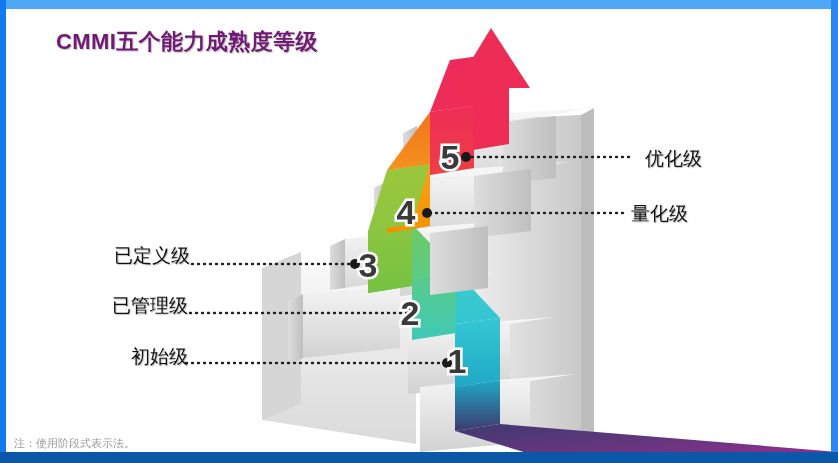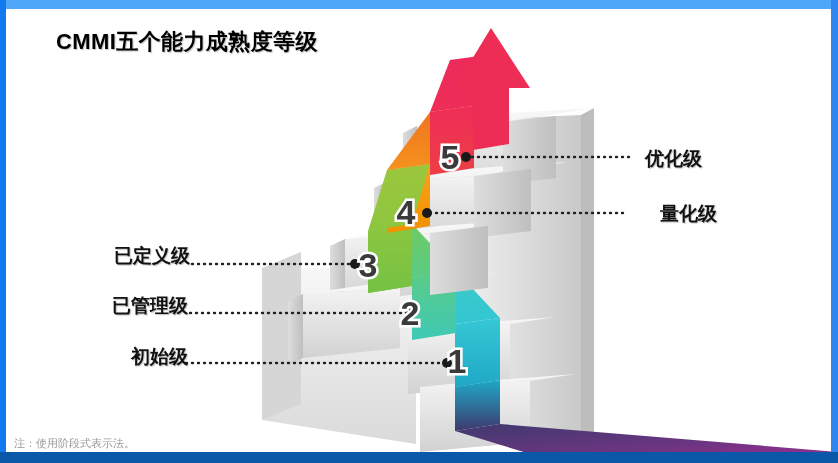--- a/index.html
+++ b/index.html
@@ -20,32 +20,32 @@
   .edge-left{left:0;top:0;width:6px;height:463px;background:#1379EE;}
   .edge-right{right:0;top:0;width:7px;height:463px;background:#2E86EF;}
   .edge-bottom{left:0;bottom:0;width:838px;height:11px;background:#0B57A8;}
   .inner-white{
     position:absolute;left:6px;top:9px;right:7px;bottom:11px;
     background:#ffffff;
   }
   
   #title{
     position:absolute;left:56px;top:27px;
-    font-size:22px;font-weight:bold;color:#000000;
+    font-size:22px;font-weight:bold;color:#701a75;
     letter-spacing:.4px;white-space:nowrap;
     text-shadow:1px 1px 1px rgba(120,120,120,.45);
   }
   
   #note{
     position:absolute;left:14px;top:436px;
     font-size:11px;color:#9a9a9a;white-space:nowrap;
   }
   
   .lvl-label{
-    position:absolute;font-size:19px;font-weight:bold;color:#111;
+    position:absolute;font-size:19px;font-weight:normal;color:#111;
     white-space:nowrap;
     text-shadow:1px 1px 1px rgba(130,130,130,.5);
   }
   .lbl-left{text-align:right;transform:translateX(-100%);}
   #graphic{position:absolute;left:0;top:0;width:838px;height:463px;}
   svg{display:block;}
 </style>
 </head>
 <body>
 
@@ -242,21 +242,21 @@
       <text x="368" y="277" stroke="#ffffff" stroke-width="5" paint-order="stroke" fill="#3A3A3A">3</text>
       <text x="410" y="325" stroke="#ffffff" stroke-width="5" paint-order="stroke" fill="#3A3A3A">2</text>
       <text x="457" y="373" stroke="#ffffff" stroke-width="5" paint-order="stroke" fill="#3A3A3A">1</text>
     </g>
   </svg>
   </div>
 
   <div id="title">CMMI五个能力成熟度等级</div>
 
   <div class="lvl-label" style="left:645px;top:146px;">优化级</div>
-  <div class="lvl-label" style="left:660px;top:201px;">量化级</div>
+  <div class="lvl-label" style="left:631px;top:201px;">量化级</div>
   <div class="lvl-label lbl-left" style="left:190px;top:243px;">已定义级</div>
   <div class="lvl-label lbl-left" style="left:188px;top:293px;">已管理级</div>
   <div class="lvl-label lbl-left" style="left:188px;top:344px;">初始级</div>
 
   <div id="note">注：使用阶段式表示法。</div>
 
   <div class="edge edge-top"></div>
   <div class="edge edge-left"></div>
   <div class="edge edge-right"></div>
   <div class="edge edge-bottom"></div>

